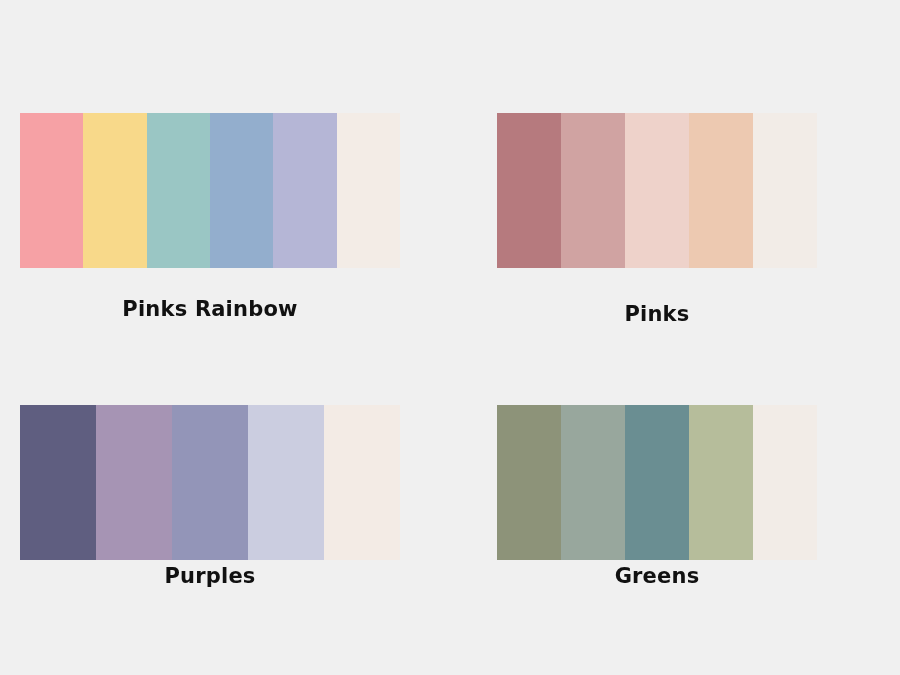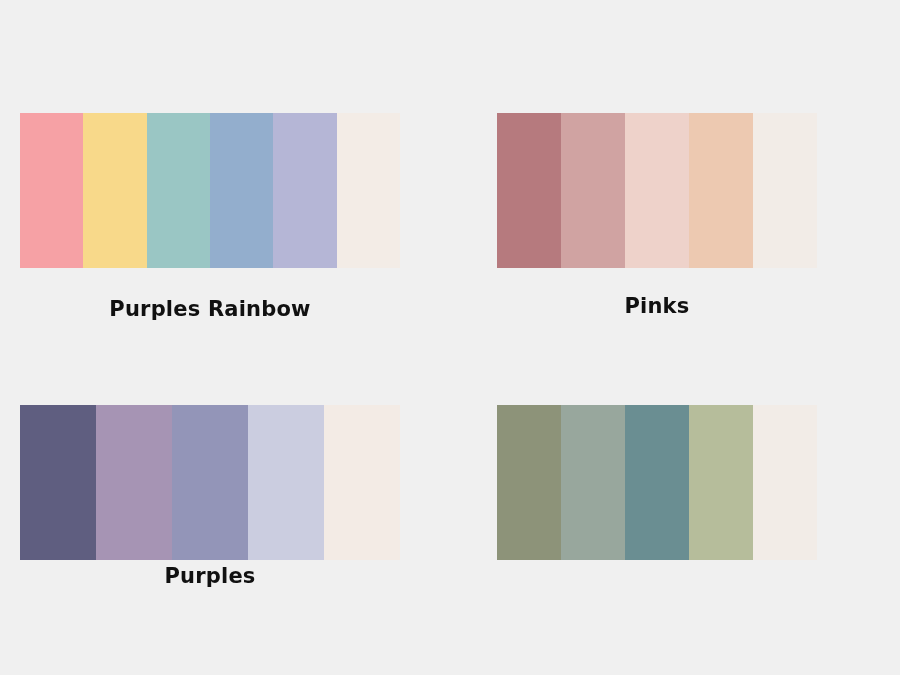--- a/index.html
+++ b/index.html
@@ -45,42 +45,42 @@
     font-family: "DejaVu Sans", sans-serif;
     font-size: 21px;
     font-weight: bold;
     color: #111111;
     letter-spacing: 0.2px;
     line-height: 1;
   }
   .panel-1 .panel-label,
   .panel-3 .panel-label {
     
-    margin-top: 28px;
+    margin-top: 36px;
   }
   .panel-2 .panel-label,
   .panel-3 .panel-label {
     margin-top: 6px;
   }
 </style>
 </head>
 <body style="background-color: rgb(240, 240, 240);">
 
 <div class="figure">
 
   <div class="panel panel-0">
     <div class="swatch-strip">
       <div class="swatch" style="background-color:#f6a1a5;"></div>
       <div class="swatch" style="background-color:#f8d98a;"></div>
       <div class="swatch" style="background-color:#9ac6c4;"></div>
       <div class="swatch" style="background-color:#93aecd;"></div>
       <div class="swatch" style="background-color:#b5b6d6;"></div>
       <div class="swatch" style="background-color:#f3ece6;"></div>
     </div>
-    <div class="panel-label">Purples Rainbow</div>
+    <div class="panel-label">Pinks Rainbow</div>
   </div>
 
   <div class="panel panel-1">
     <div class="swatch-strip">
       <div class="swatch" style="background-color:#b67a7e;"></div>
       <div class="swatch" style="background-color:#d0a3a2;"></div>
       <div class="swatch" style="background-color:#eed2ca;"></div>
       <div class="swatch" style="background-color:#edc9b1;"></div>
       <div class="swatch" style="background-color:#f2ece7;"></div>
     </div>
@@ -99,15 +99,16 @@
   </div>
 
   <div class="panel panel-3">
     <div class="swatch-strip">
       <div class="swatch" style="background-color:#8d9379;"></div>
       <div class="swatch" style="background-color:#98a79d;"></div>
       <div class="swatch" style="background-color:#6a8e92;"></div>
       <div class="swatch" style="background-color:#b6bd9b;"></div>
       <div class="swatch" style="background-color:#f2ece7;"></div>
     </div>
+    <div class="panel-label">Greens</div>
   </div>
 
 </div>
 
 </body></html>

